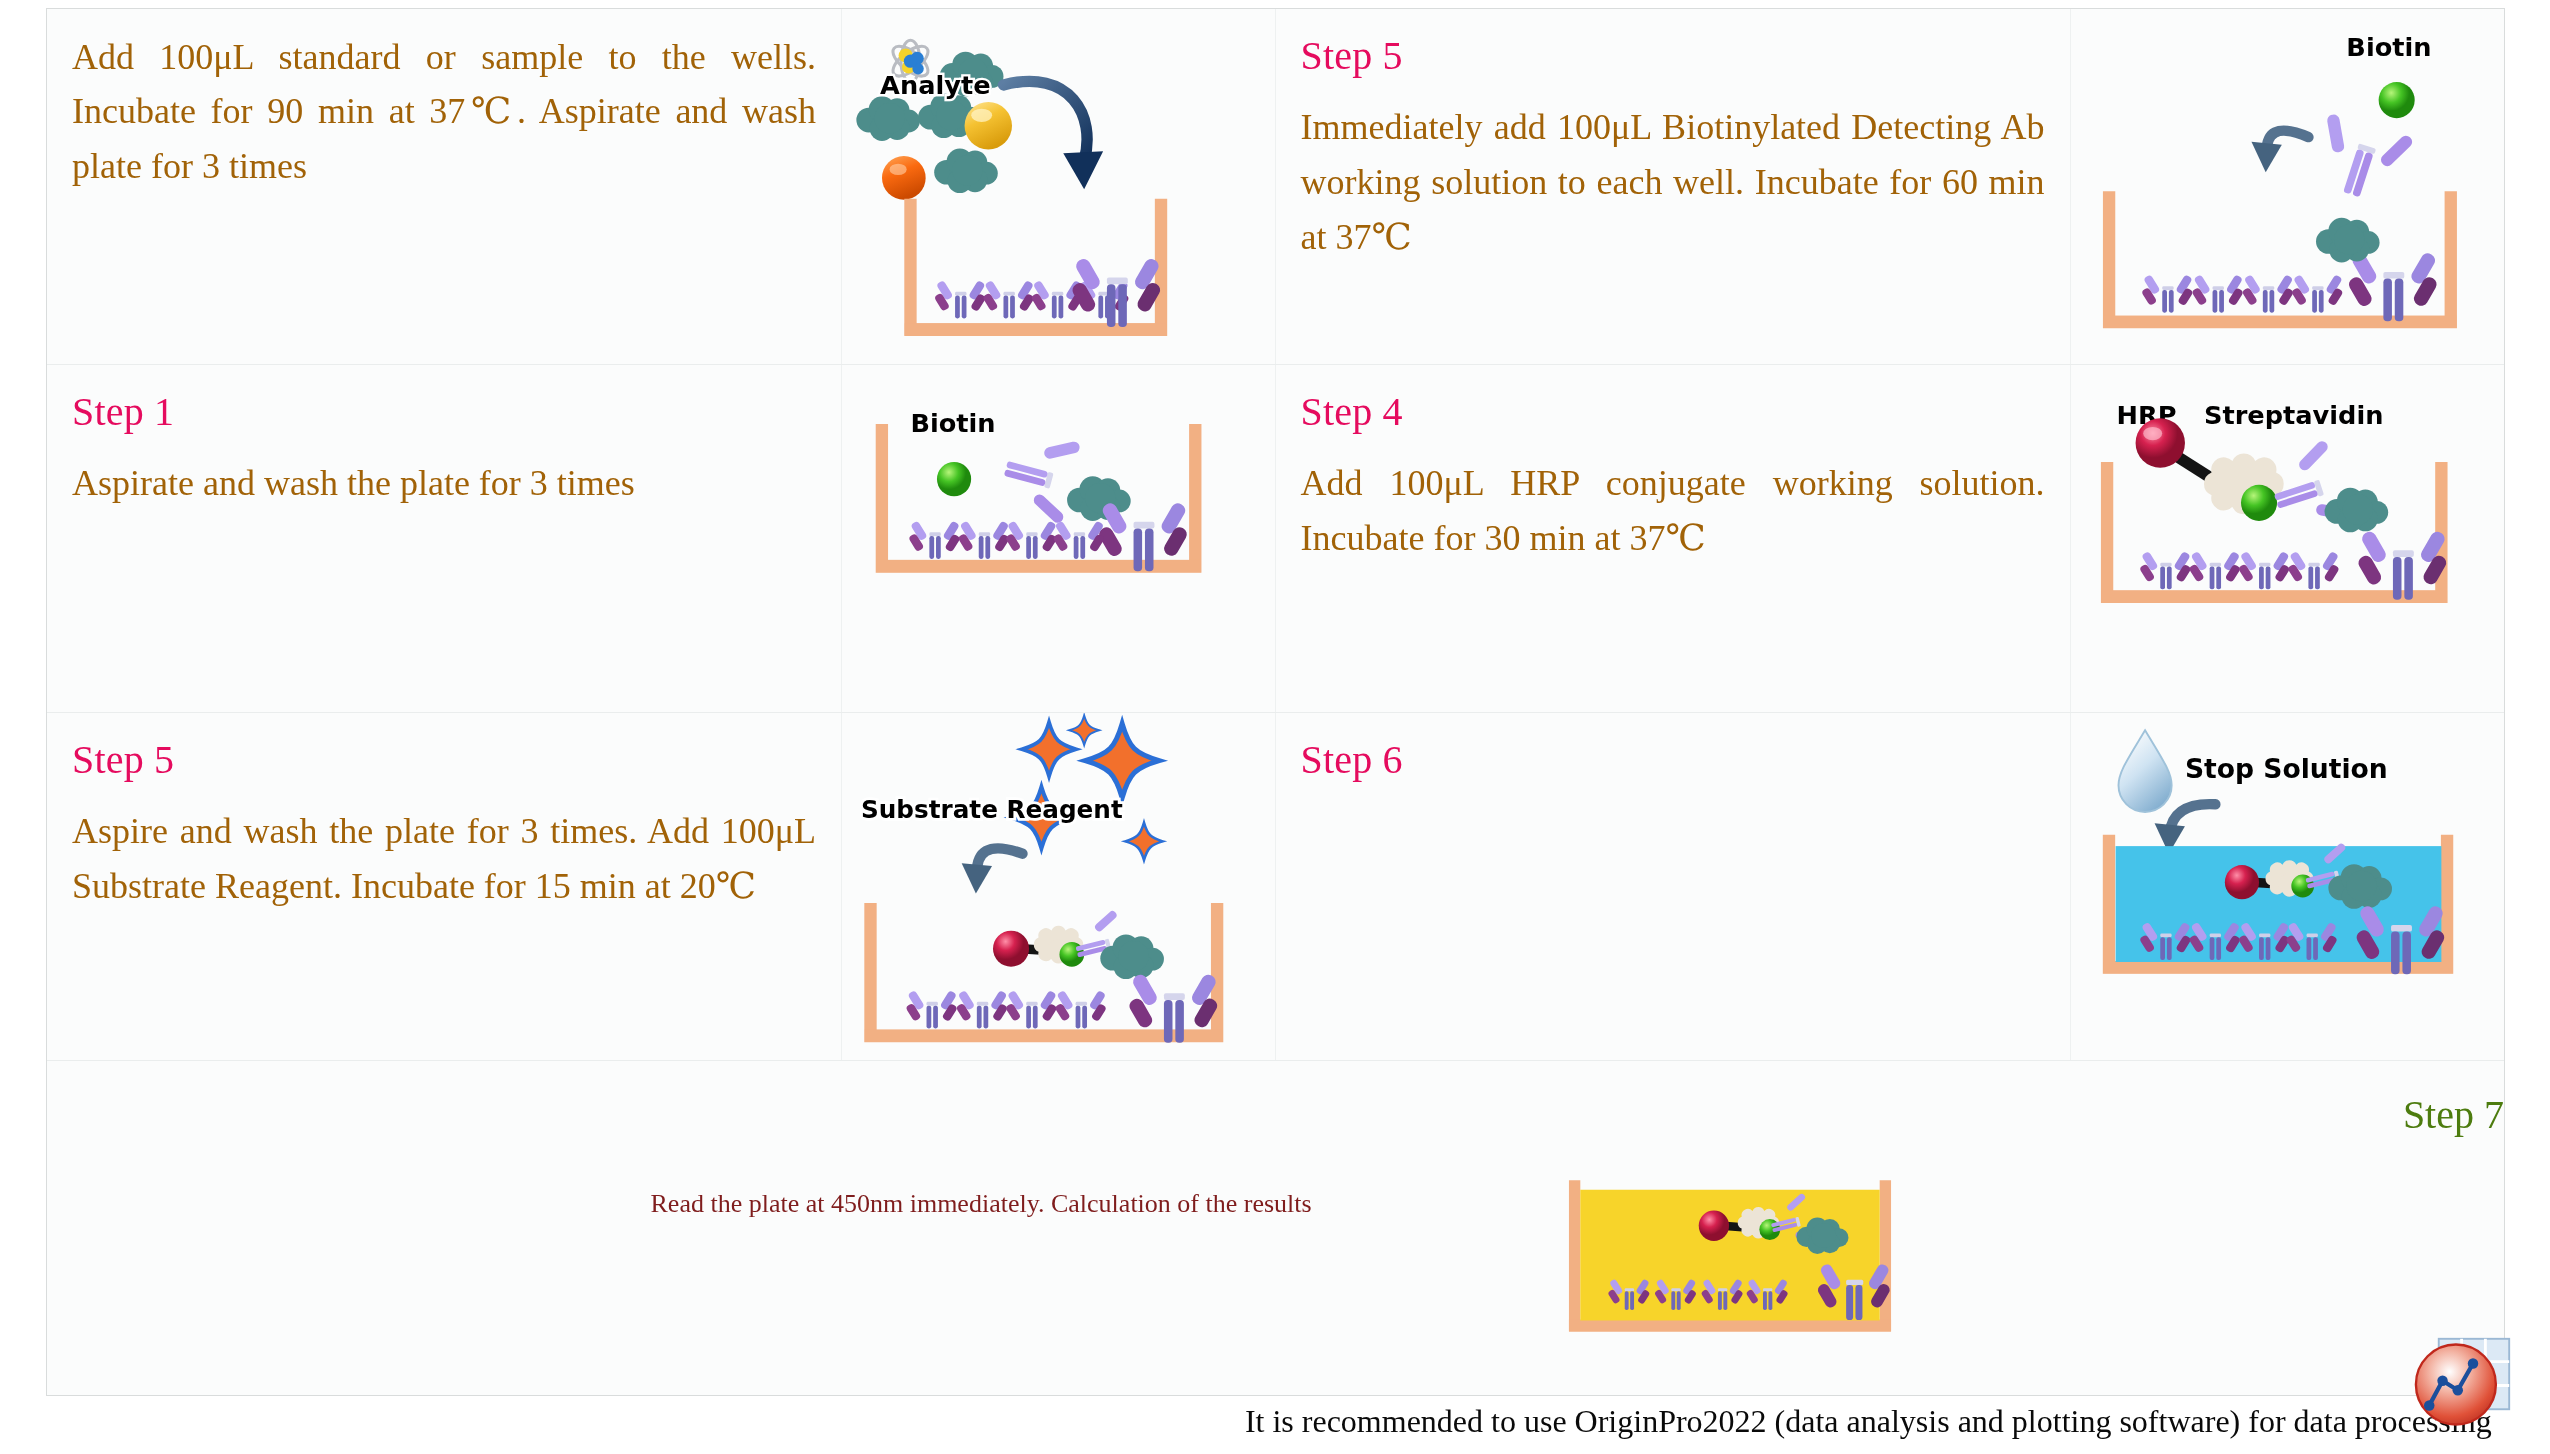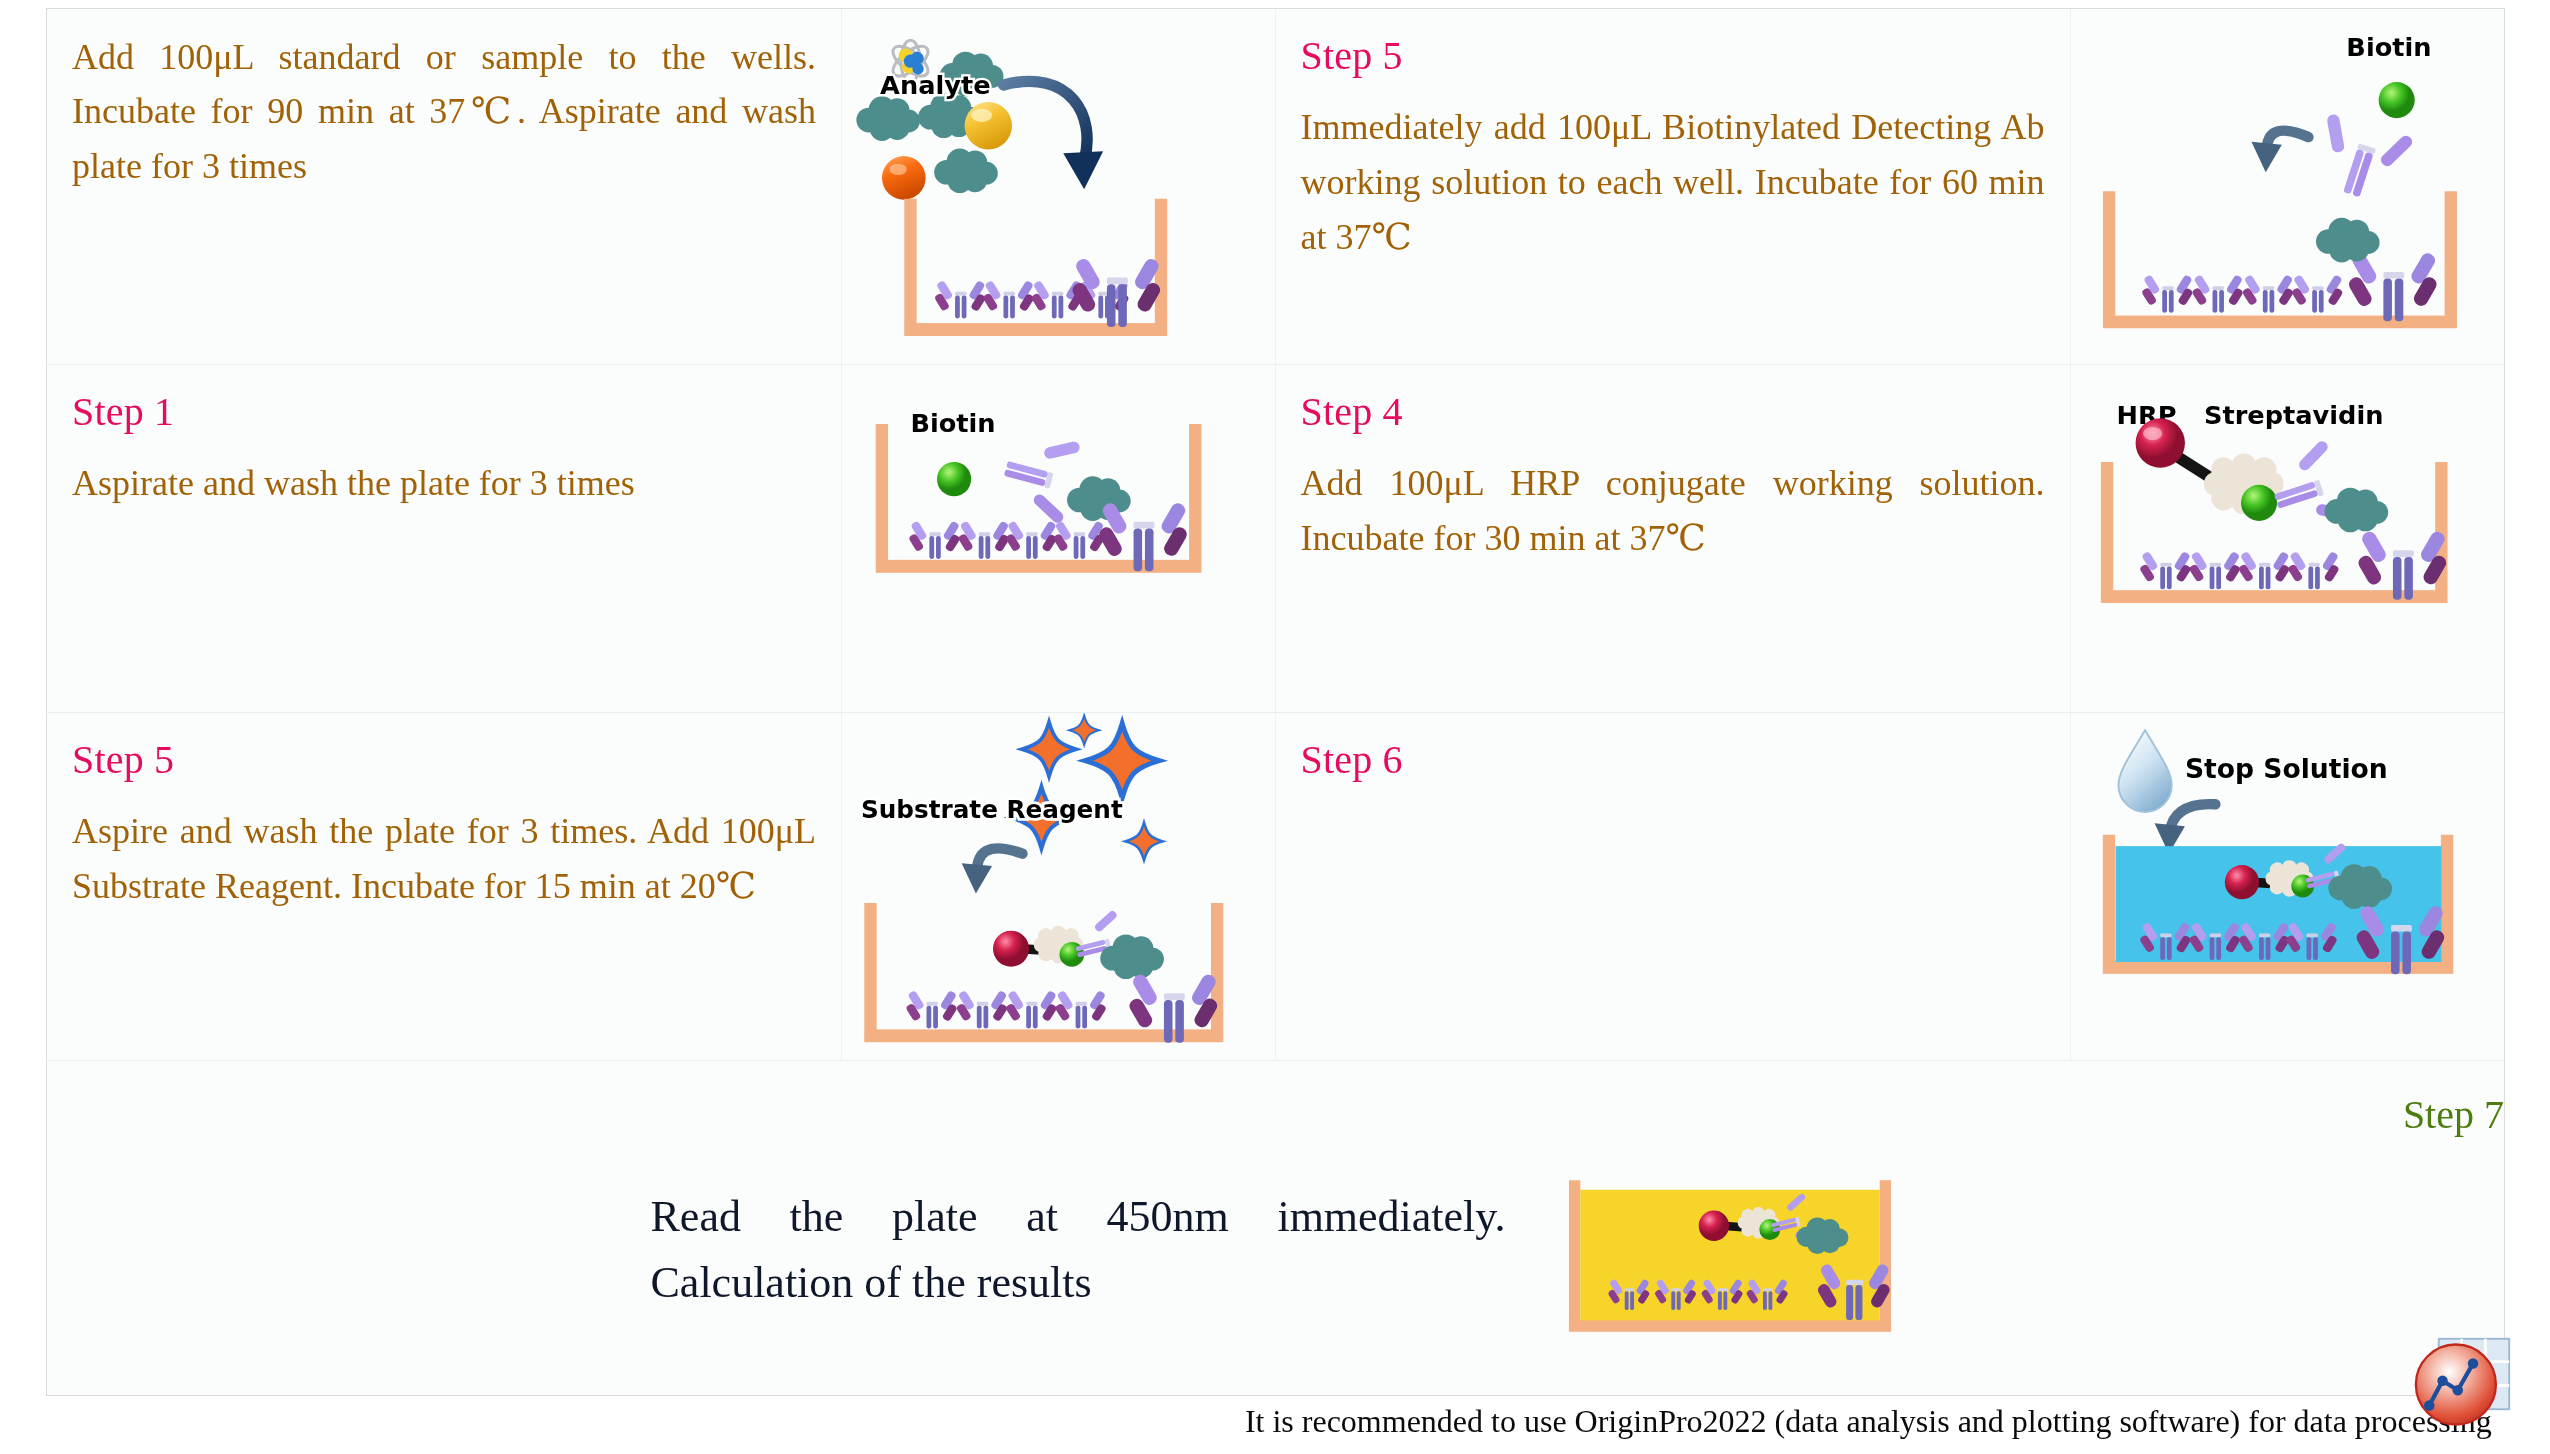--- a/index.html
+++ b/index.html
@@ -42,21 +42,21 @@
     text-align:justify;text-justify:inter-word;
     font-family:"Liberation Serif","DejaVu Serif",serif;
   }
   .step-body.nojust{text-align:left;}
 
   
   .r4 .cell7{width:100%;border:none;padding-top:21px;}
   .s7-title{color:#4d7c0f;font-size:40px;text-align:right;margin:9.5px 0 28.5px 0;}
   .s7-wrap{display:flex;align-items:flex-start;justify-content:center;gap:53px;}
   .s7-text{
-    width:855px;color:#0f172a;font-size:44px;line-height:1.52;
+    width:855px;color:#7f1d1d;font-size:26px;line-height:1.52;
     text-align:justify;text-justify:inter-word;padding-top:17px;
   }
   .s7-art{width:342px;}
 
   
   .footer{
     position:absolute;left:46px;top:1403px;width:2459px;
     display:flex;align-items:center;justify-content:flex-end;
   }
   .footer-text{

